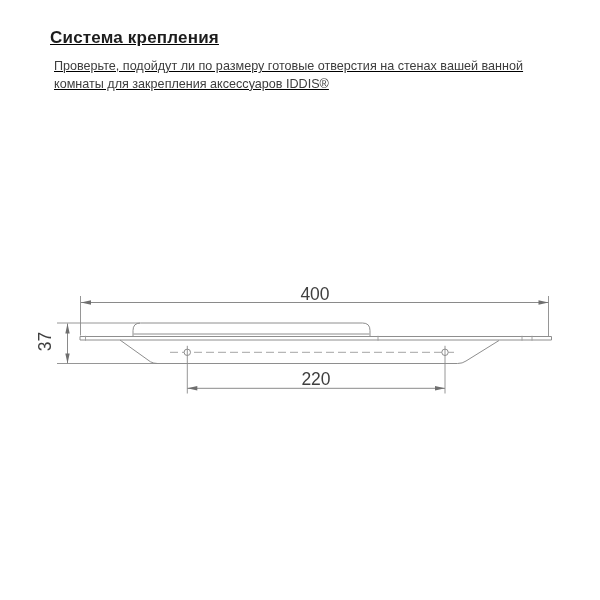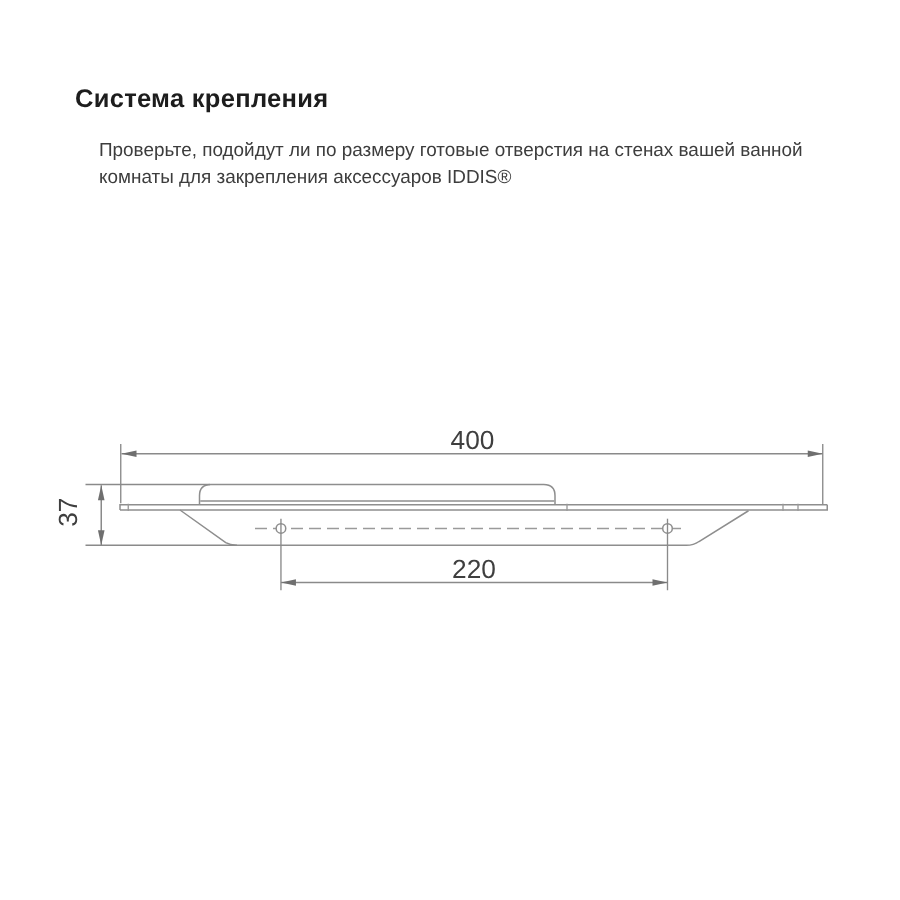--- a/index.html
+++ b/index.html
@@ -11,32 +11,33 @@
     position: relative;
     width: 600px;
     height: 600px;
     background: #ffffff;
     overflow: hidden;
     font-family: "Liberation Sans", sans-serif;
   }
   .header {
     position: absolute;
     left: 50px;
-    top: 56px;
+    top: 28px;
     width: 510px;
+    text-decoration: underline;
   }
   .page-title {
     margin: 0 0 10px 0;
     font-size: 17px;
     font-weight: 700;
     color: #1d1d1d;
     letter-spacing: 0.2px;
   }
   .page-description {
-    margin: 16px;
+    margin: 4px;
     font-size: 12.6px;
     line-height: 1.42;
     color: #3d3d3d;
     max-width: 505px;
   }
   .drawing-svg {
     position: absolute;
     left: 0;
     top: 0;
     width: 600px;

